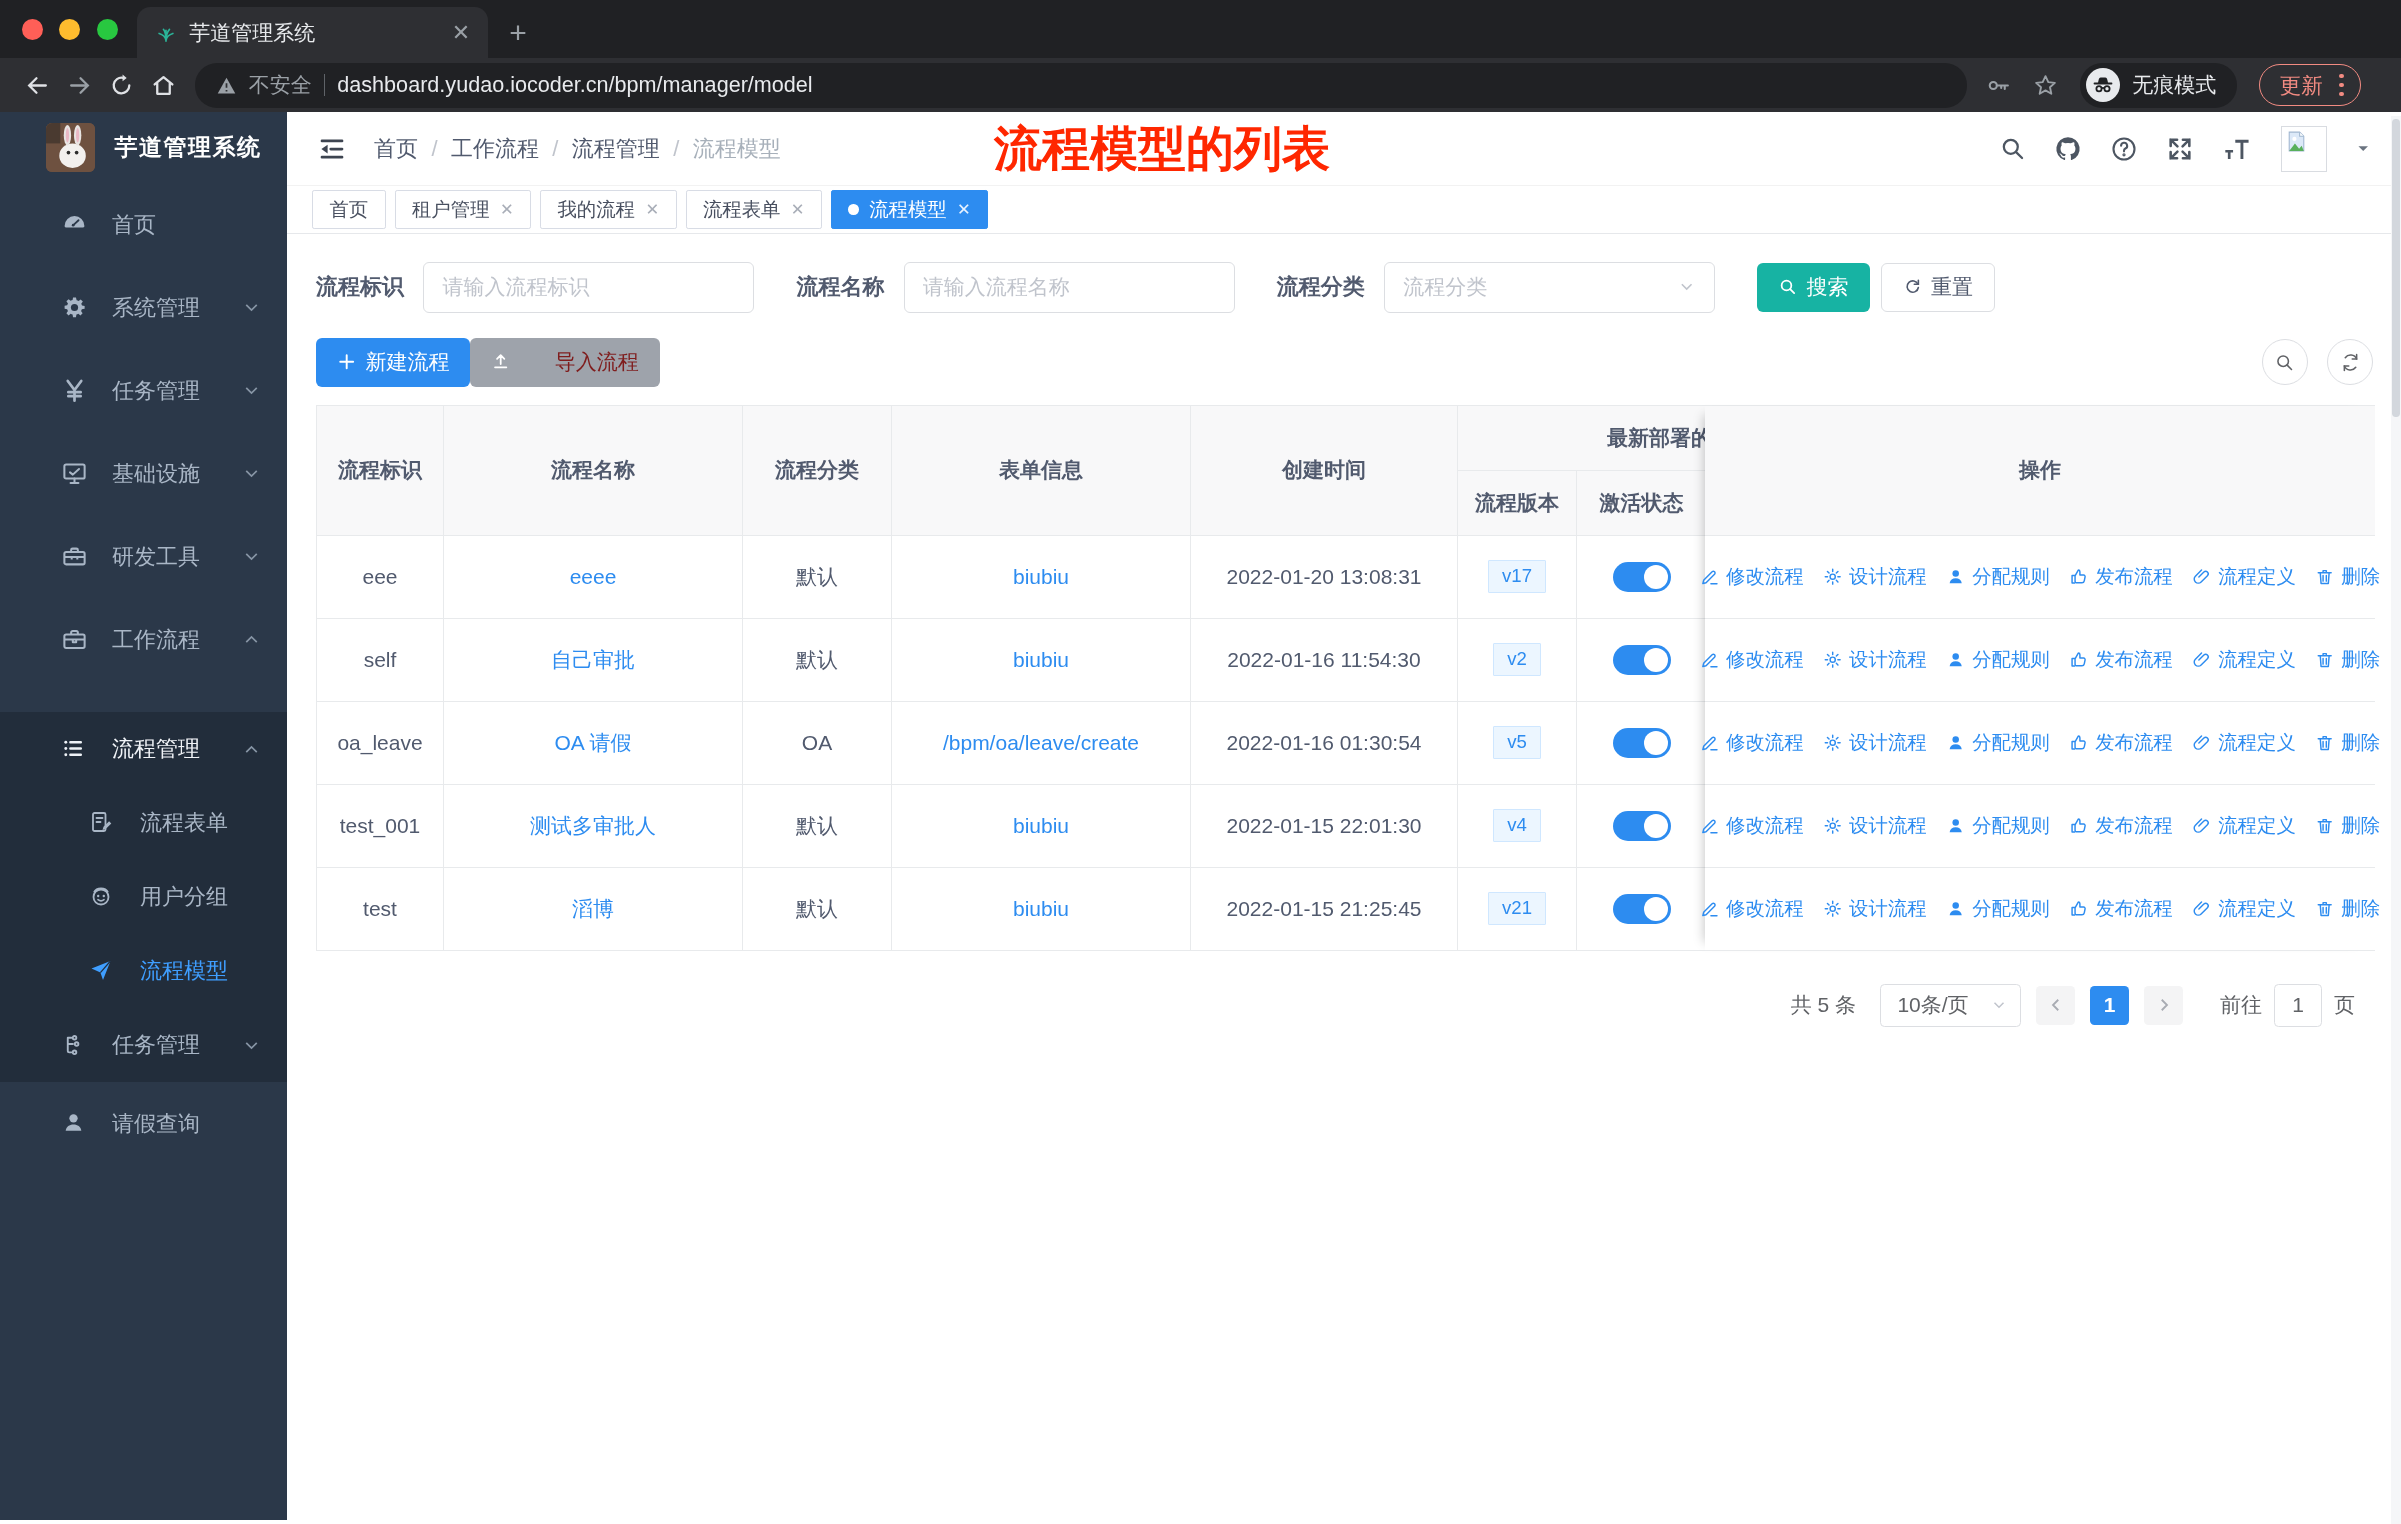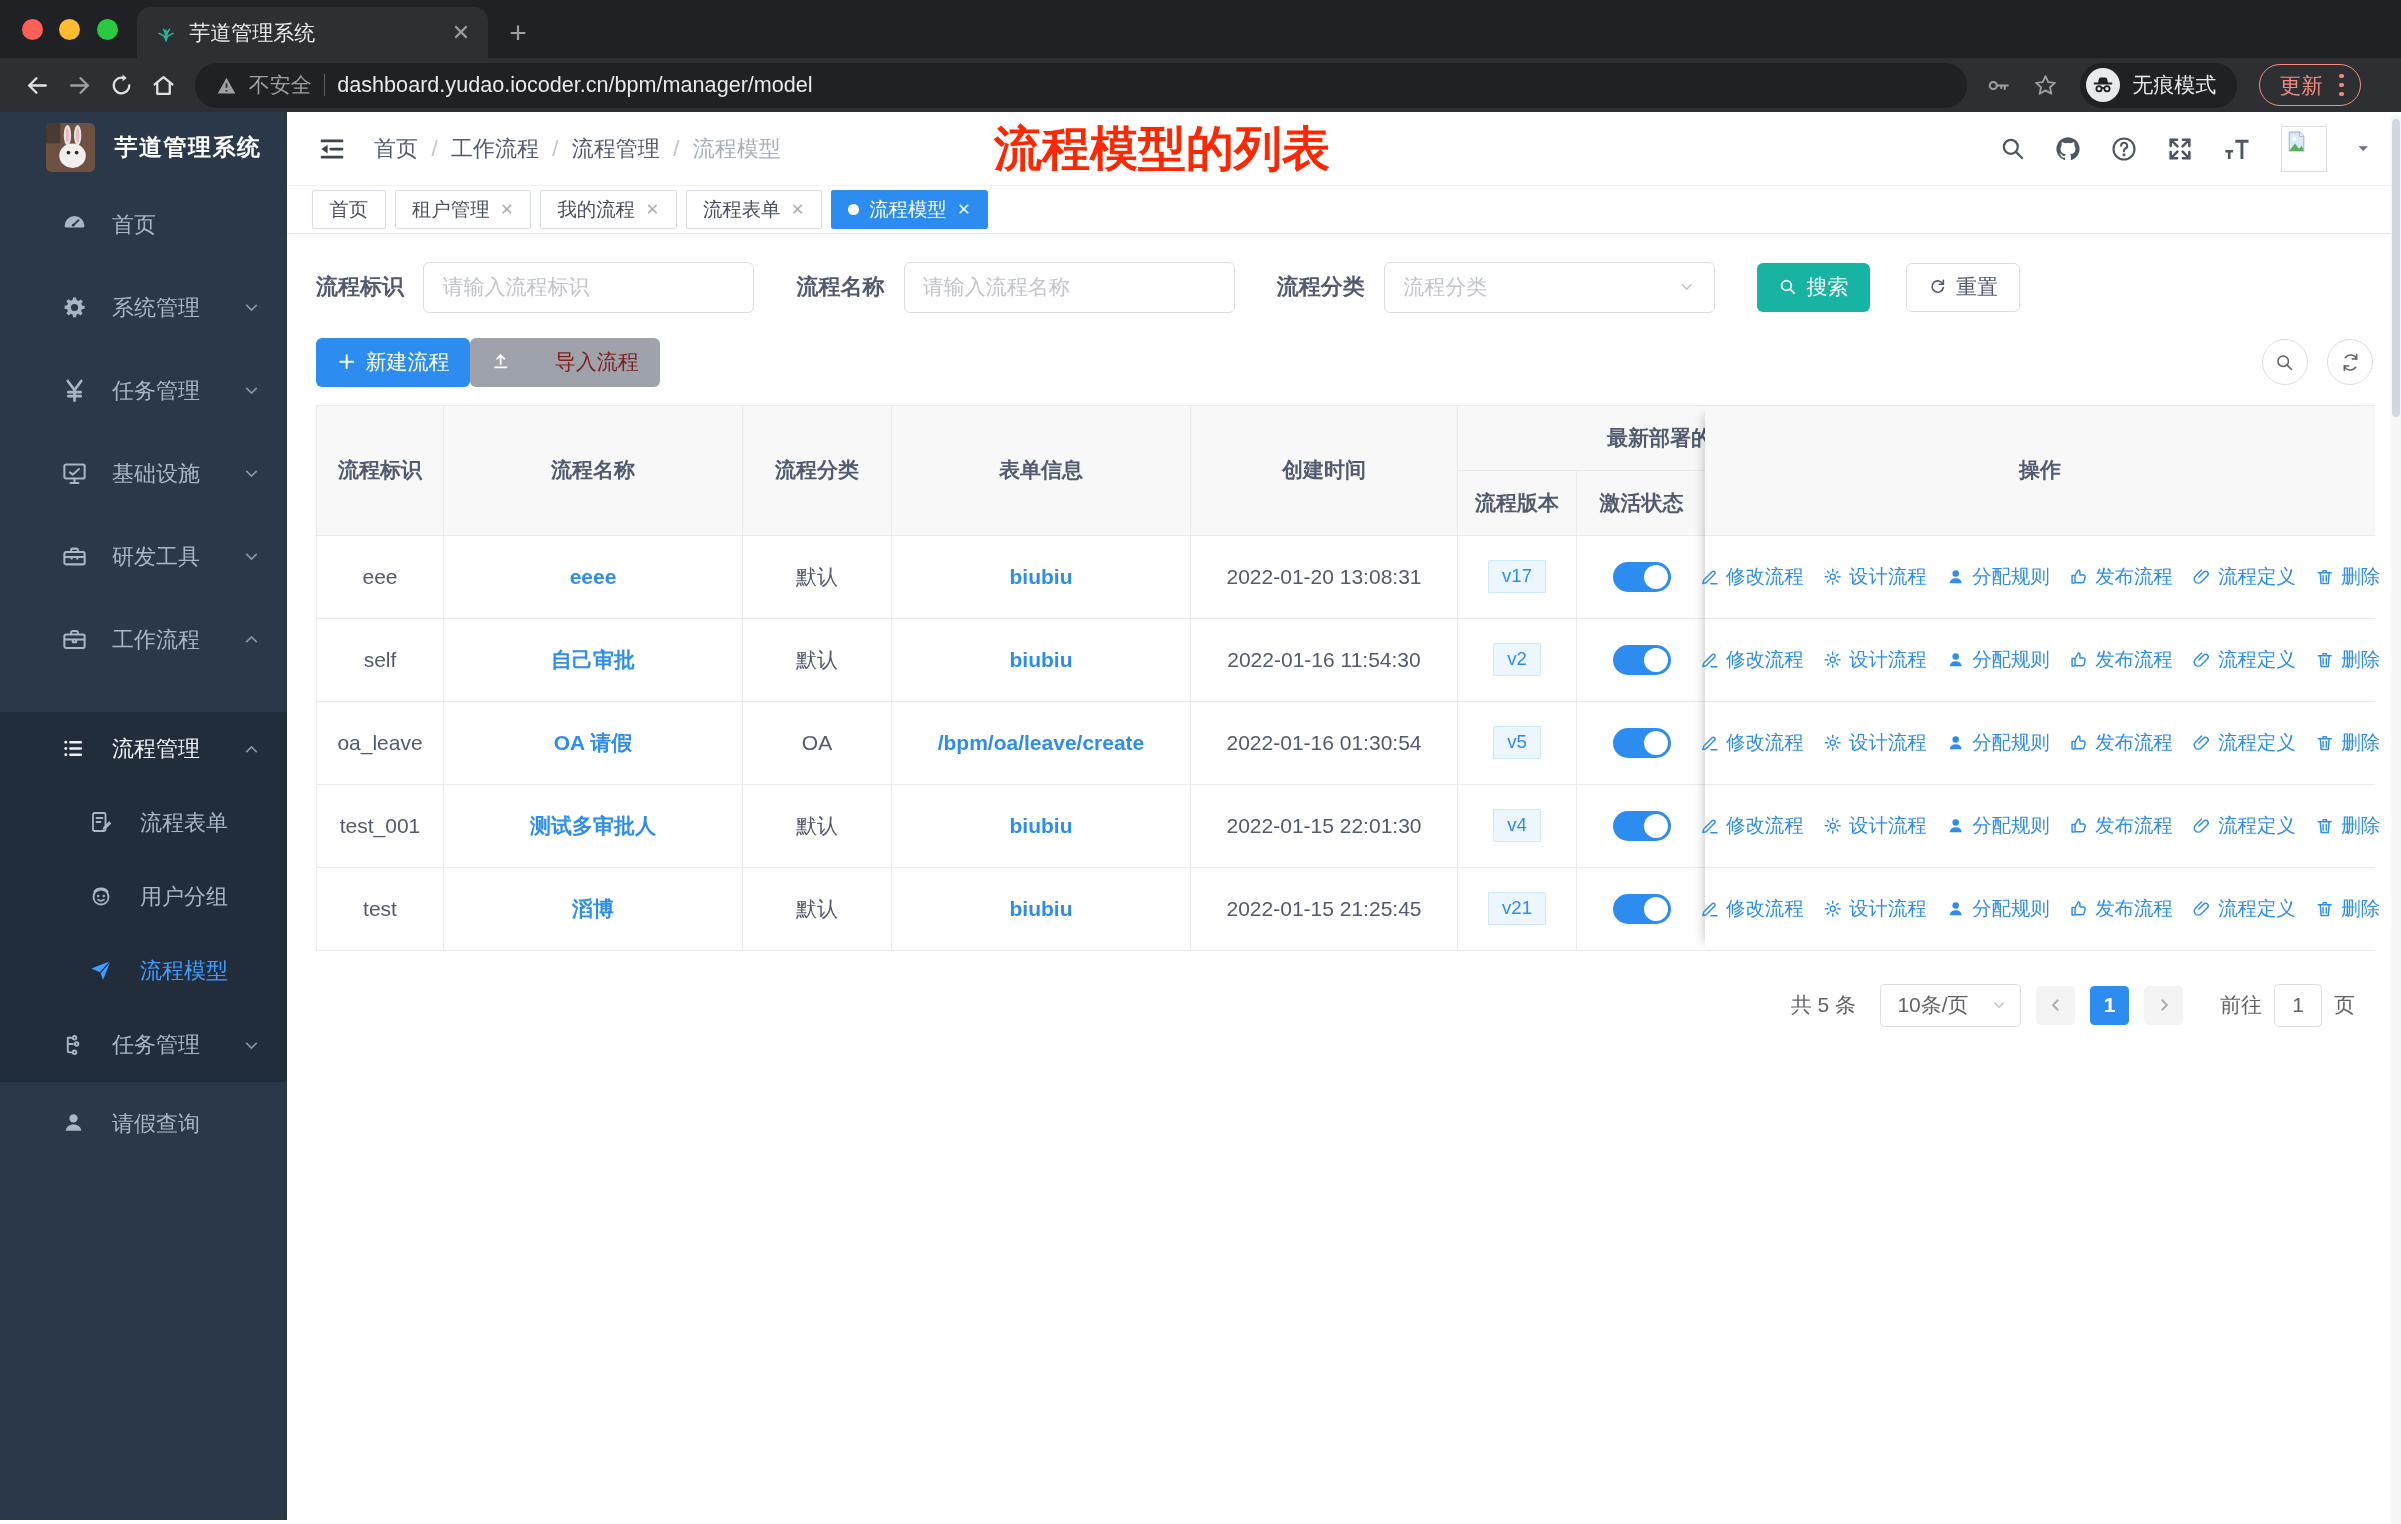--- a/index.html
+++ b/index.html
@@ -65,39 +65,39 @@
   .content{flex:1;position:relative;background:#fff;}
   .filter-row{display:flex;align-items:center;margin:27.5px 0 0 29px;}
   .f-label{font-size:22px;font-weight:bold;color:#515a6e;margin-right:19.4px;white-space:nowrap;}
   .f-input{width:331px;height:51px;border:0.7px solid #dcdee2;border-radius:6px;padding:0 18px;font-size:21px;color:#515a6e;background:#fff;outline:none;font-family:inherit;}
   .f-input::placeholder{color:#c0c4cc;}
   .f-select{width:331px;height:51px;border:0.7px solid #dcdee2;border-radius:6px;padding:0 18px;display:flex;align-items:center;background:#fff;}
   .f-select span{flex:1;font-size:21px;color:#c0c4cc;}
   .gap56{margin-left:42px;}
   .btn{height:49px;border-radius:6px;display:inline-flex;align-items:center;justify-content:center;gap:9px;font-size:21px;padding:0 21px;cursor:pointer;white-space:nowrap;}
   .btn-search{background:#17b3a3;color:#fff;margin-left:42px;}
-  .btn-reset{background:#fff;color:#515a6e;border:0.7px solid #dcdee2;margin-left:36px;}
+  .btn-reset{background:#fff;color:#515a6e;border:0.7px solid #dcdee2;margin-left:11px;}
   .btn-row{display:flex;align-items:center;margin:25px 28px 0 29px;}
   .btn-create{background:#2d8cf0;color:#fff;}
   .btn-import{background:#9ea3ab;color:#7f1d1d;gap:44px;}
   .circle-btns{margin-left:auto;display:flex;gap:19.4px;}
   .cbtn{width:46px;height:46px;border-radius:50%;border:0.7px solid #dcdee2;background:#fff;display:flex;align-items:center;justify-content:center;color:#606266;cursor:pointer;}
 
   
   .table-wrap{position:relative;margin:18px 0 0 29px;width:2059px;border-top:0.7px solid #e8eaec;border-left:0.7px solid #e8eaec;font-size:21px;color:#515a6e;}
   .thead{display:flex;height:130px;background:#f8f8f9;font-weight:bold;}
   .th{display:flex;align-items:center;justify-content:center;border-right:0.7px solid #e8eaec;border-bottom:0.7px solid #e8eaec;height:130px;}
   .group-col{display:flex;flex-direction:column;width:487px;}
   .g-top{height:66px;display:flex;align-items:center;justify-content:center;border-bottom:0.7px solid #e8eaec;white-space:nowrap;}
   .g-sub{display:flex;height:65px;}
   .g-sub .th{height:65px;}
   .tr{display:flex;height:83px;background:#fff;}
   .td{display:flex;align-items:center;justify-content:center;border-right:0.7px solid #e8eaec;border-bottom:0.7px solid #e8eaec;height:83px;white-space:nowrap;}
   .w1{width:127px;}.w2{width:299px;}.w3{width:149px;}.w4{width:299px;}.w5{width:267px;}.w6{width:119px;}.w7{width:130px;text-align:right;}.w8{width:238px;border-right:none;}
-  .link{color:#2d8cf0;cursor:pointer;font-weight:bold;}
+  .link{color:#2d8cf0;cursor:pointer;}
   .vtag{background:#ecf6ff;border:0.7px solid #cfe7ff;color:#2d8cf0;font-size:18.6px;padding:6px 13.4px;border-radius:1px;line-height:1;}
   .switch{width:58px;height:30px;border-radius:15px;background:#2d8cf0;position:relative;cursor:pointer;}
   .switch::after{content:"";position:absolute;top:3px;right:3px;width:24px;height:24px;border-radius:50%;background:#fff;}
   .fixed-col{position:absolute;top:0;right:0;width:670px;background:#fff;box-shadow:-10.4px 0 10.4px -9px rgba(0,0,0,0.22);}
   .fh{height:130px;background:#f8f8f9;display:flex;align-items:center;justify-content:center;font-weight:bold;border-bottom:0.7px solid #e8eaec;font-size:21px;}
   .fr{height:83px;display:flex;align-items:center;justify-content:center;gap:19.4px;border-bottom:0.7px solid #e8eaec;}
   .action{display:inline-flex;align-items:center;gap:6.7px;color:#2d8cf0;font-size:19.4px;cursor:pointer;white-space:nowrap;text-decoration:none;}
   .aicon{width:19.4px;height:19.4px;display:inline-flex;}
 
   

